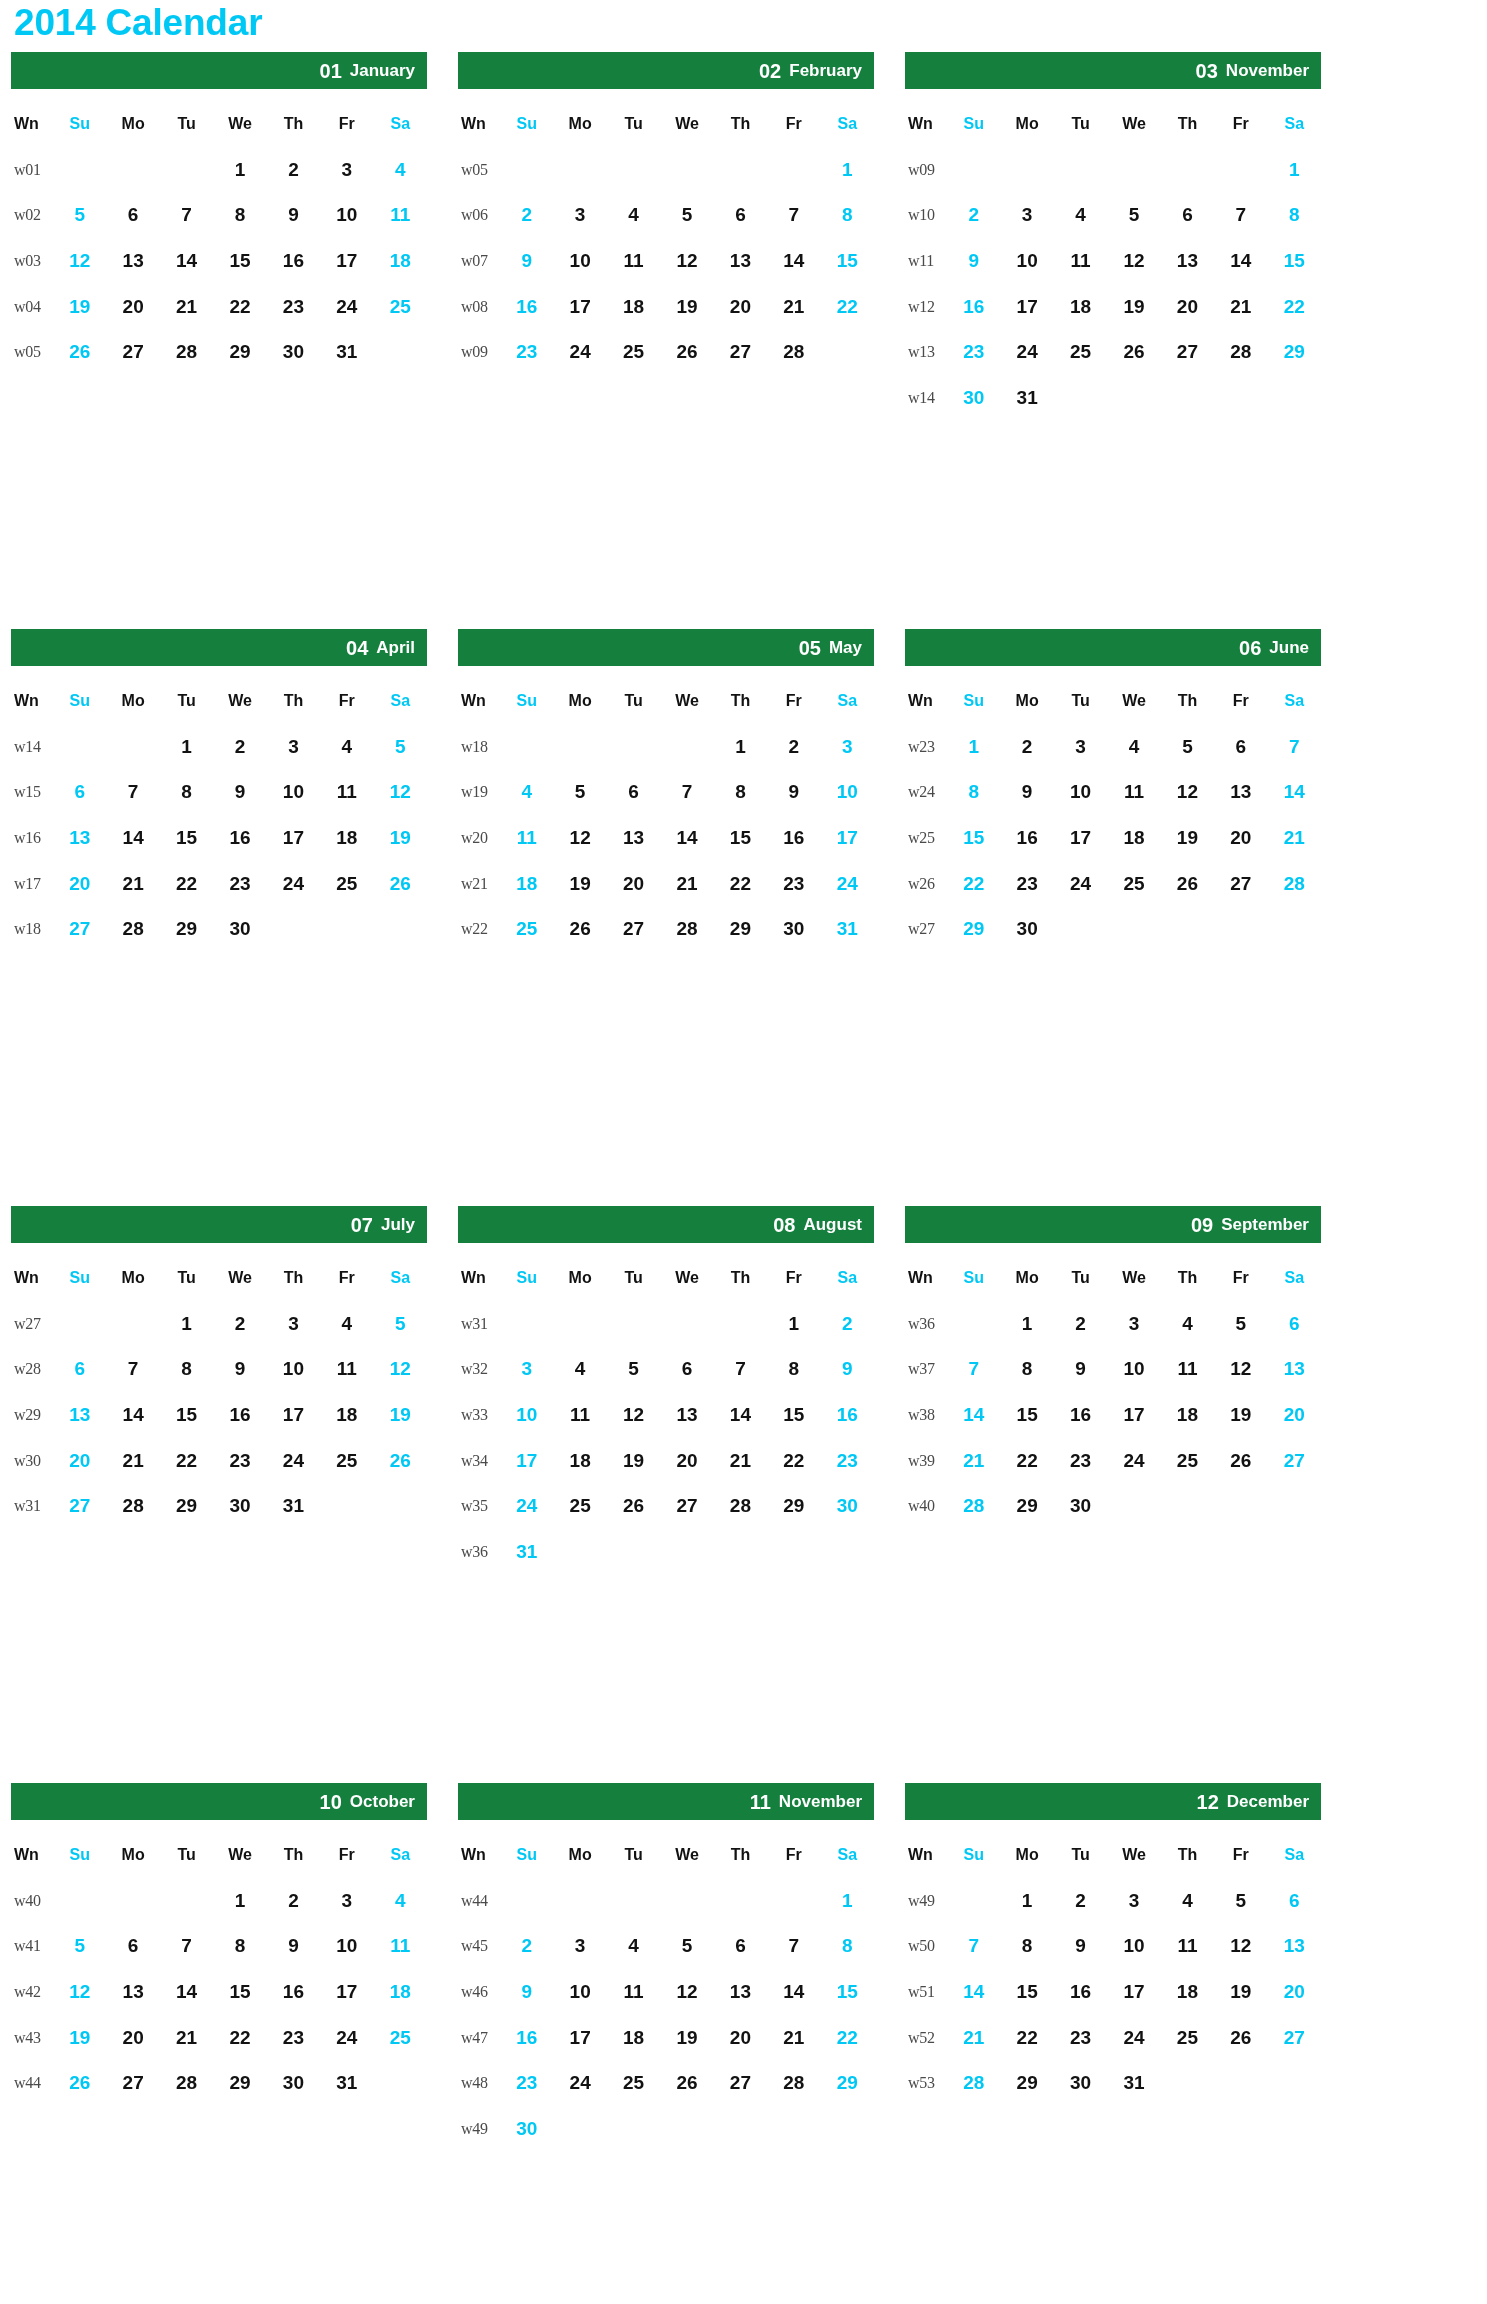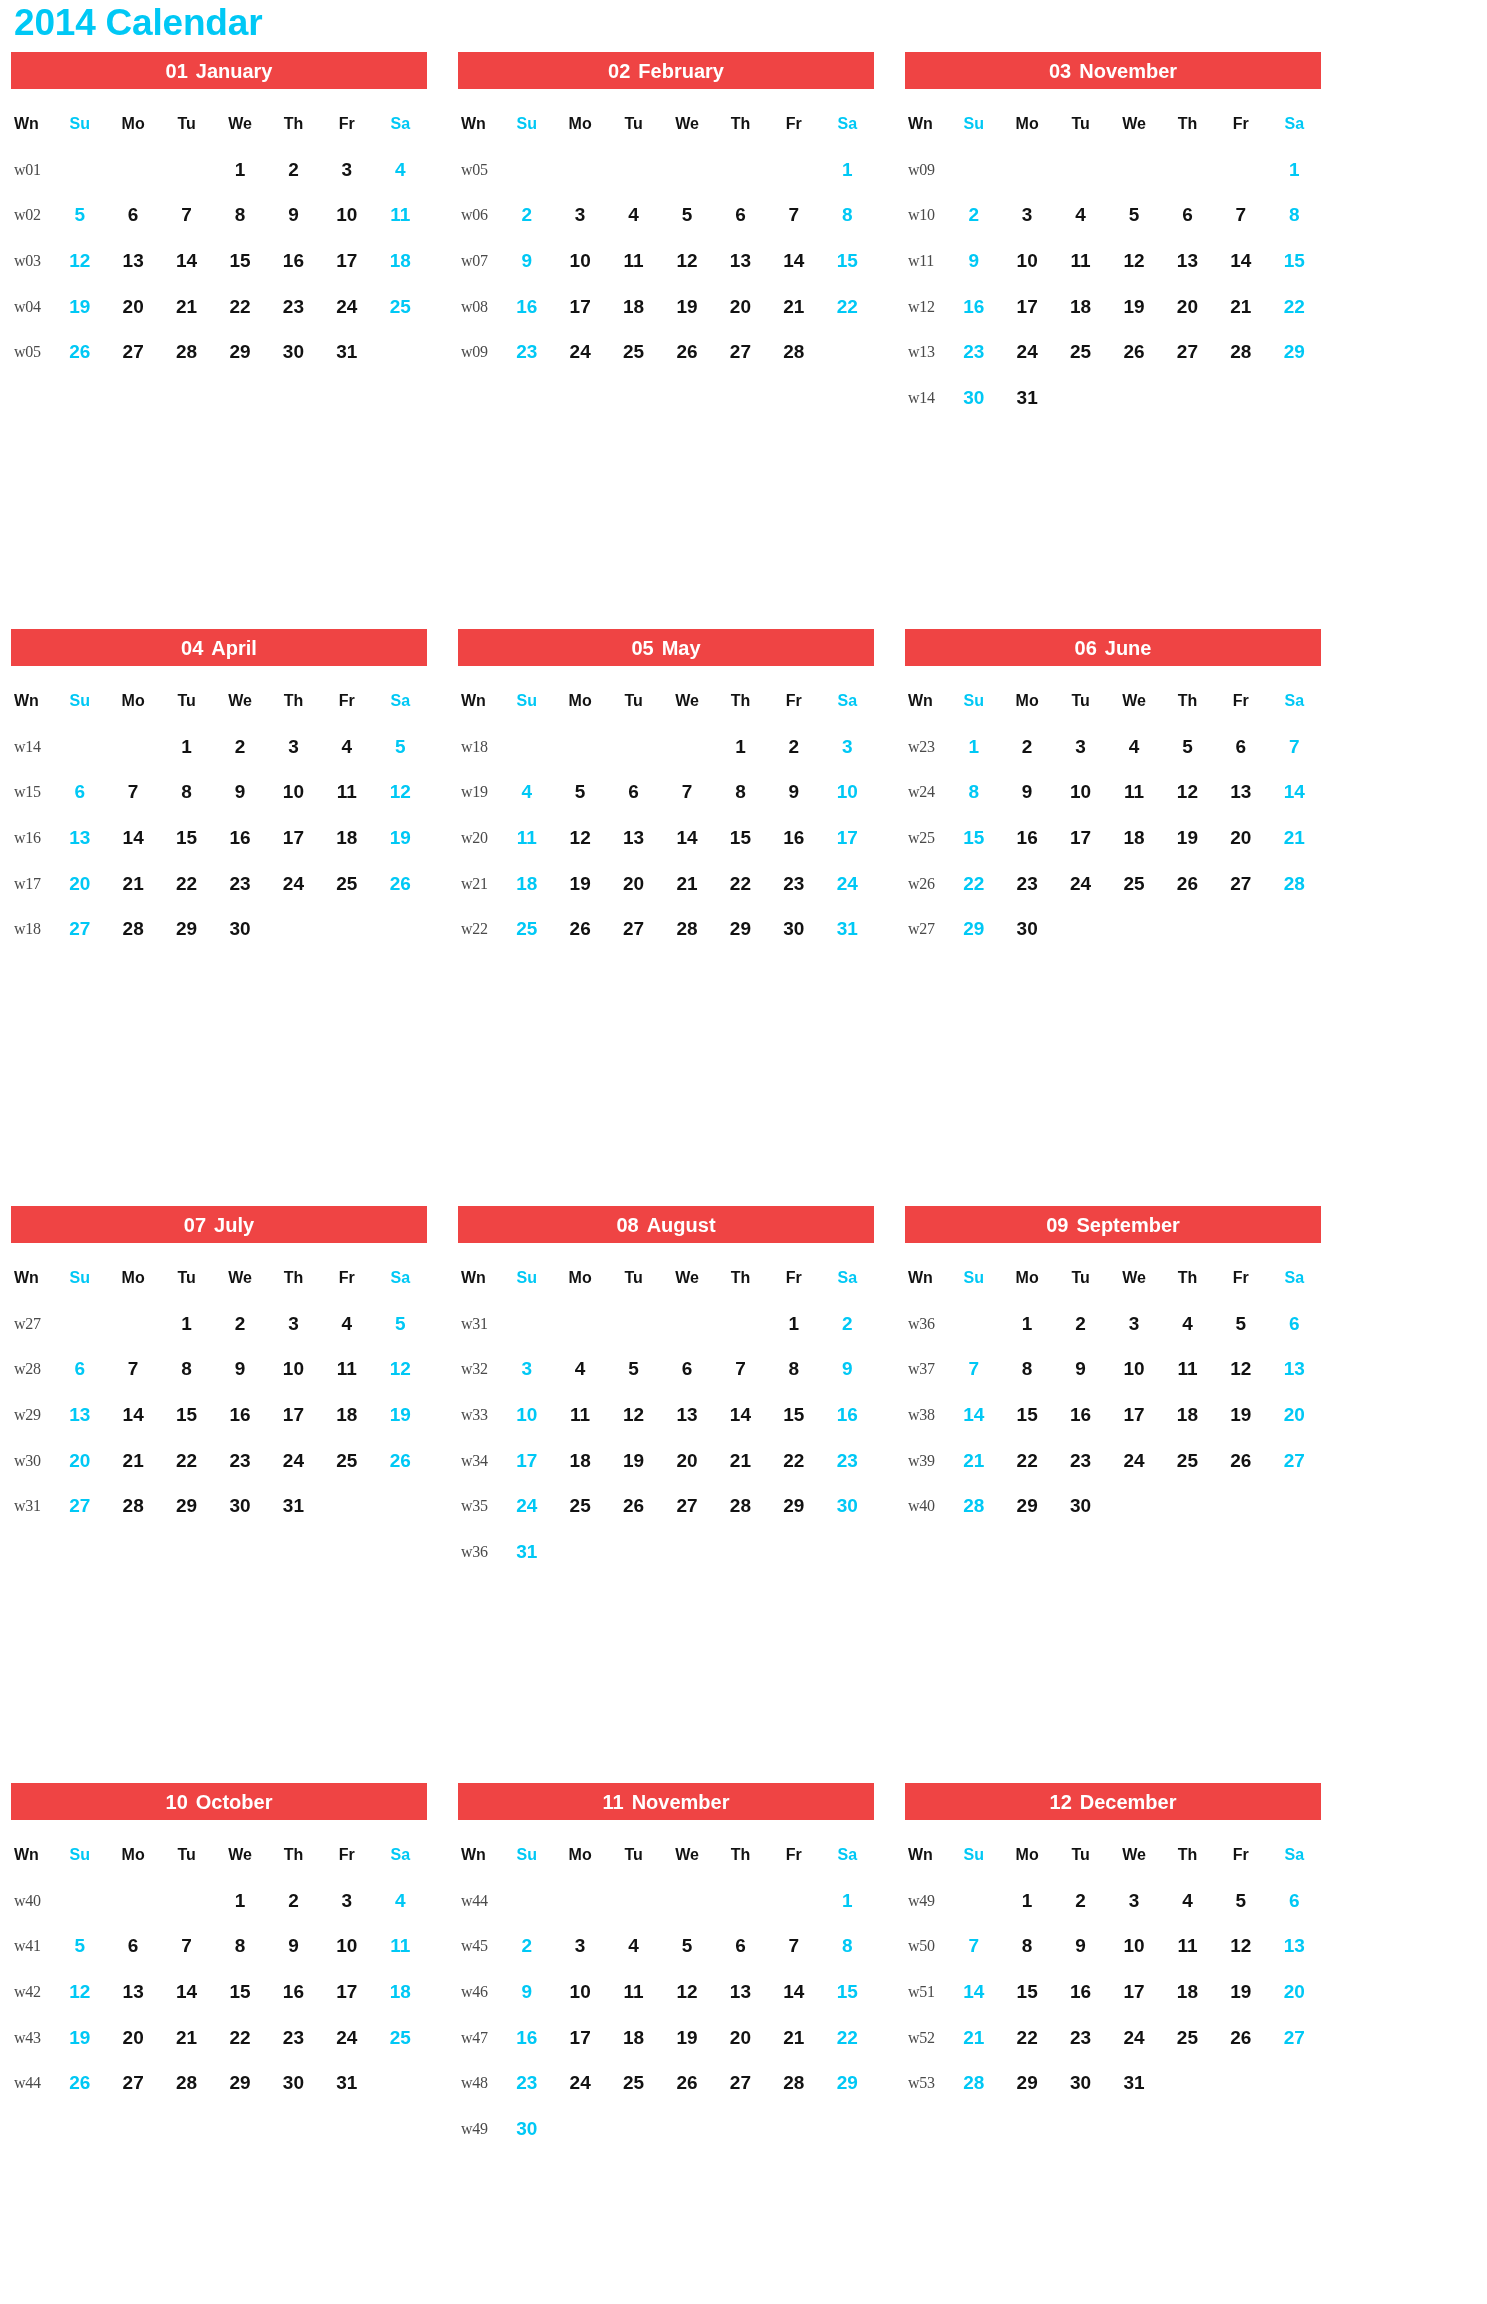--- a/index.html
+++ b/index.html
@@ -42,38 +42,38 @@
     column-gap: 31px;
     row-gap: 0px;
   }
 
   .month {
     position: relative;
   }
 
   
   .month-header {
-    background: #ef4444;
+    background: #15803d;
     height: 37px;
     display: flex;
     align-items: center;
-    justify-content: center;
+    justify-content: flex-end;
     padding: 0 12px;
     box-sizing: border-box;
     gap: 8px;
   }
   .month-num {
     color: #ffffff;
     font-size: 20px;
     font-weight: bold;
     line-height: 1;
   }
   .month-name {
     color: #ffffff;
-    font-size: 20px;
+    font-size: 17px;
     font-weight: bold;
     line-height: 1;
   }
 
   
   .dow-row {
     display: grid;
     grid-template-columns: 42px repeat(7, 1fr);
     height: 46px;
     align-items: center;

